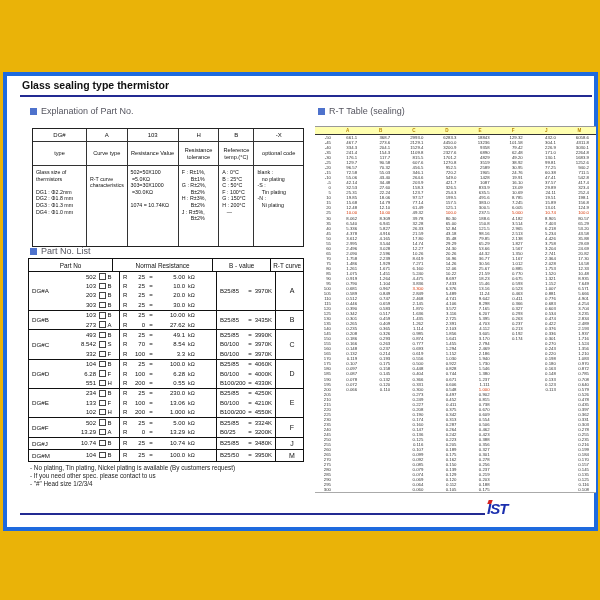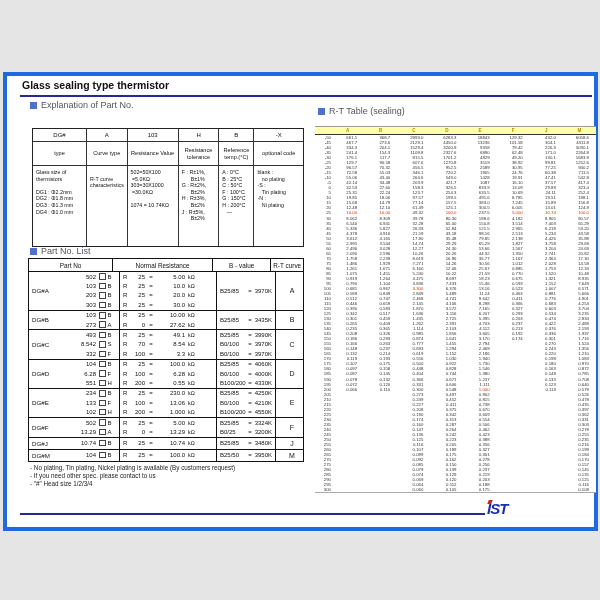--- a/index.html
+++ b/index.html
@@ -1,24 +1,24 @@
 <!DOCTYPE html>
 <html><head>
 <meta charset="utf-8">
 <style>
   html,body{margin:0;padding:0;background:#fff;}
-  .canvas{position:relative;width:600px;height:600px;background:#e5e5e5;
+  .canvas{position:relative;width:600px;height:600px;background:#eab308;
           font-family:"Liberation Sans",sans-serif;color:#111;overflow:hidden;}
   .frame{position:absolute;left:3px;top:72px;width:587px;height:451px;
          border:4px solid #1e6ade;background:#fff;}
   .page-title{position:absolute;left:22px;top:79px;font-size:10.5px;font-weight:bold;color:#101010;}
   .title-rule{position:absolute;left:20px;top:95px;width:572px;height:2px;background:#232a92;}
   .sec-title{position:absolute;font-size:9px;color:#55555f;display:flex;align-items:center;gap:4px;}
   .sec-title .bullet{width:7px;height:7px;background:#4e72cc;flex:none;}
-  #sec-exp{left:30px;top:100px;text-align:right;}
+  #sec-exp{left:30px;top:106px;text-align:right;}
   #sec-pn{left:30px;top:246px;}
   #sec-rt{left:318px;top:106px;}
 
   
   .exp-table{position:absolute;left:32px;top:128px;width:270px;
              display:grid;grid-template-columns:20% 15% 19% 15% 13% 18%;
              grid-template-rows:13px 24px 80px;border:1.5px solid #222;background:#fff;}
   .exp-table .cell{overflow:hidden;}
   .exp-code{font-size:6px;display:flex;align-items:center;justify-content:center;}
   .exp-label{font-size:5.6px;text-align:center;display:flex;align-items:center;justify-content:center;

